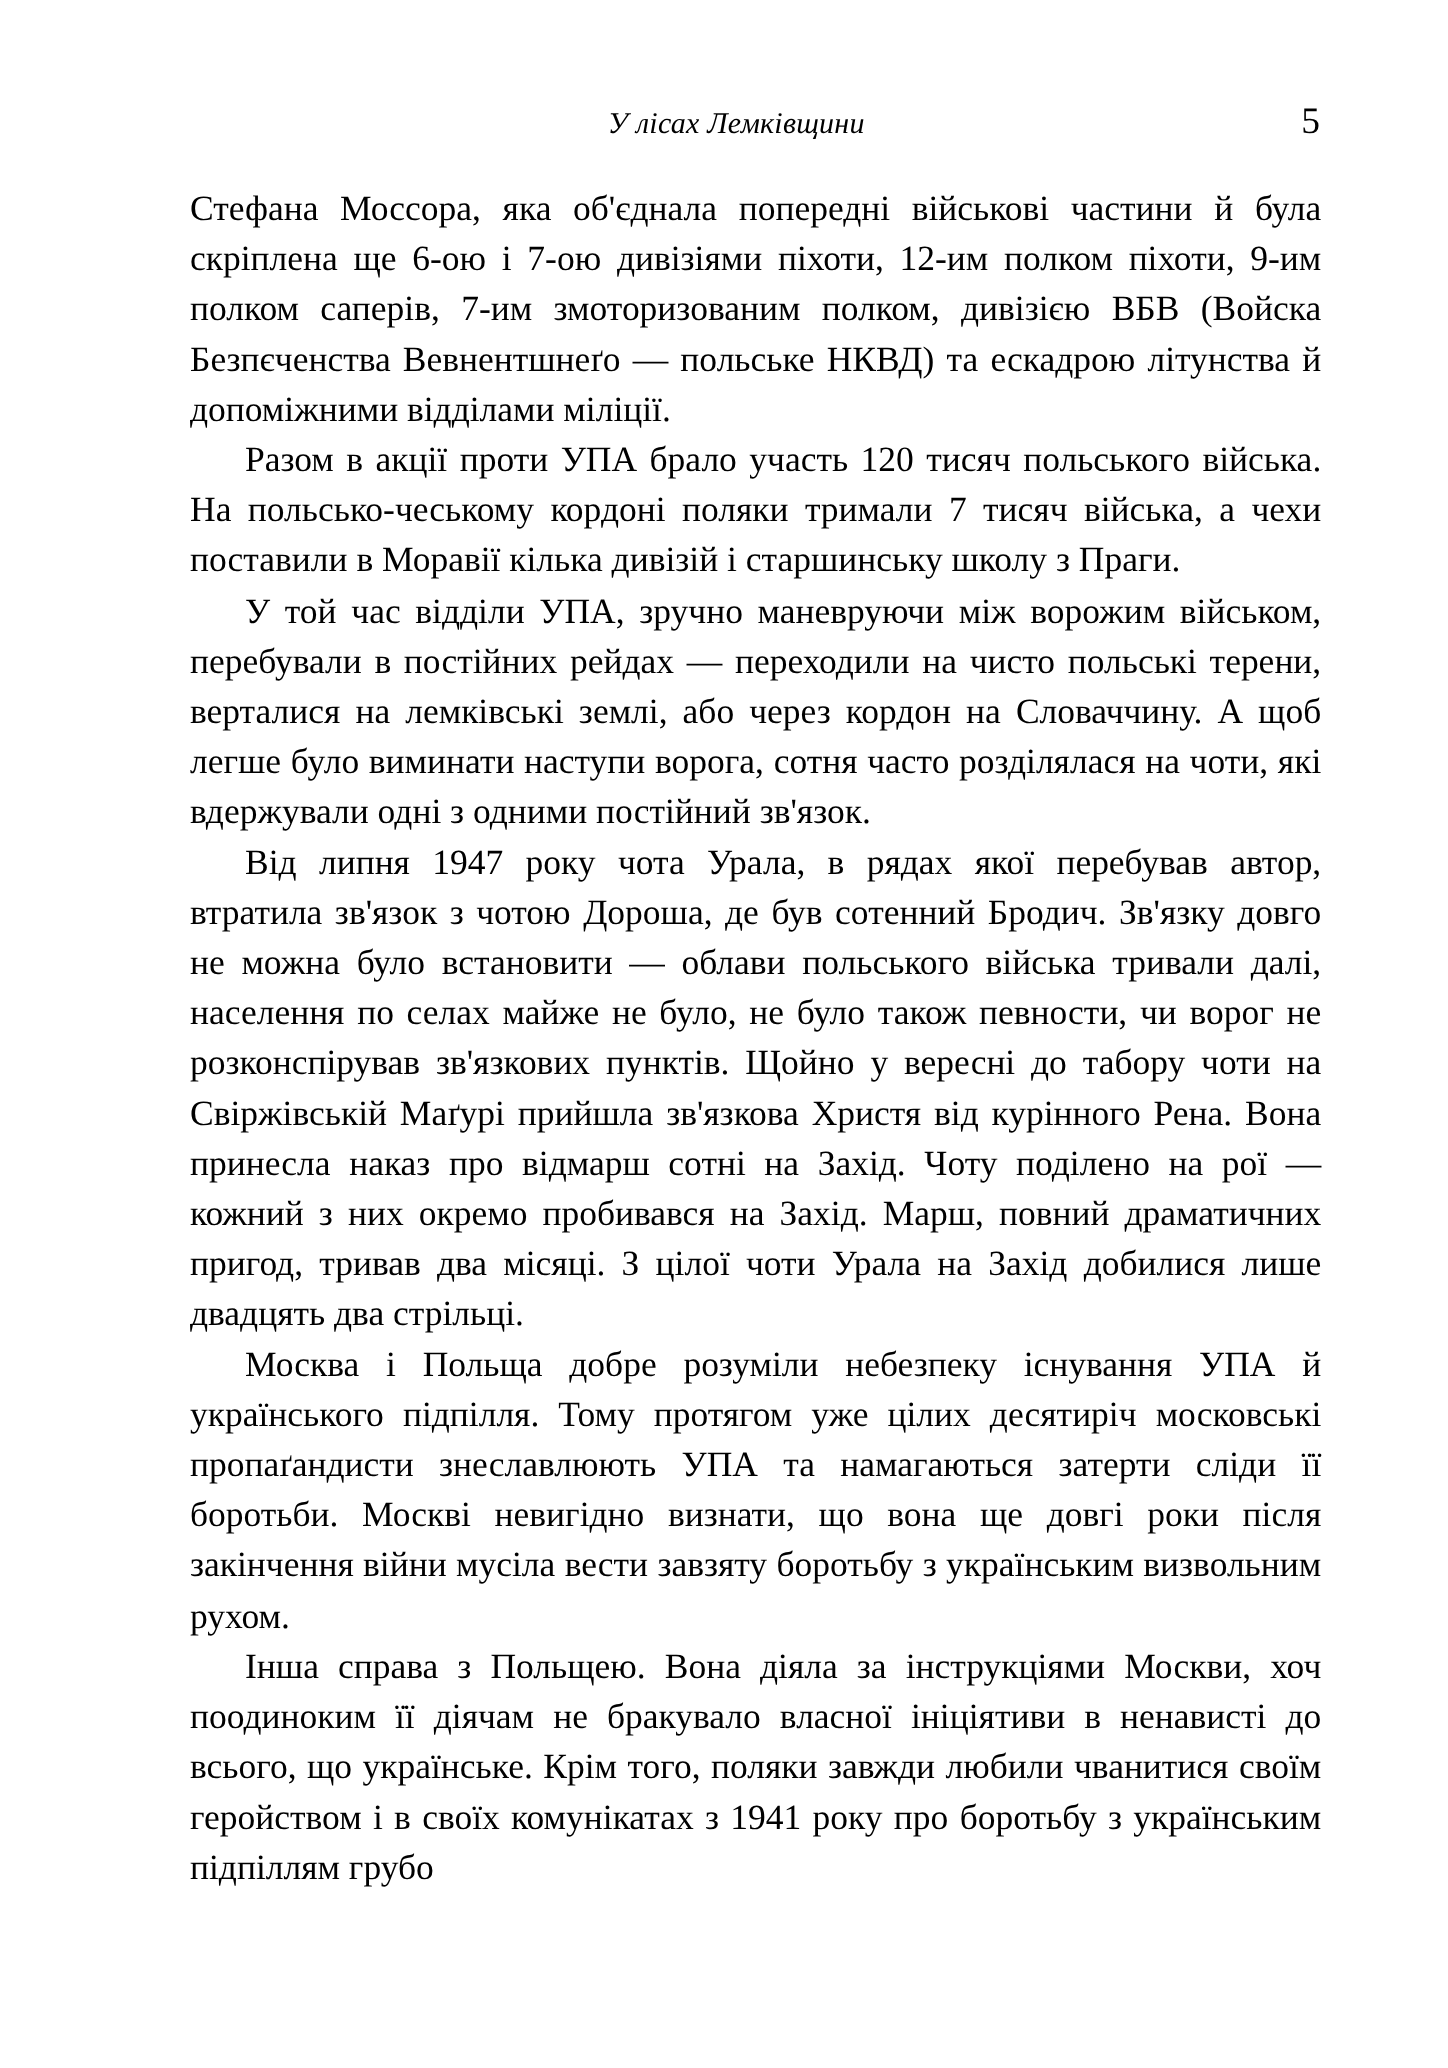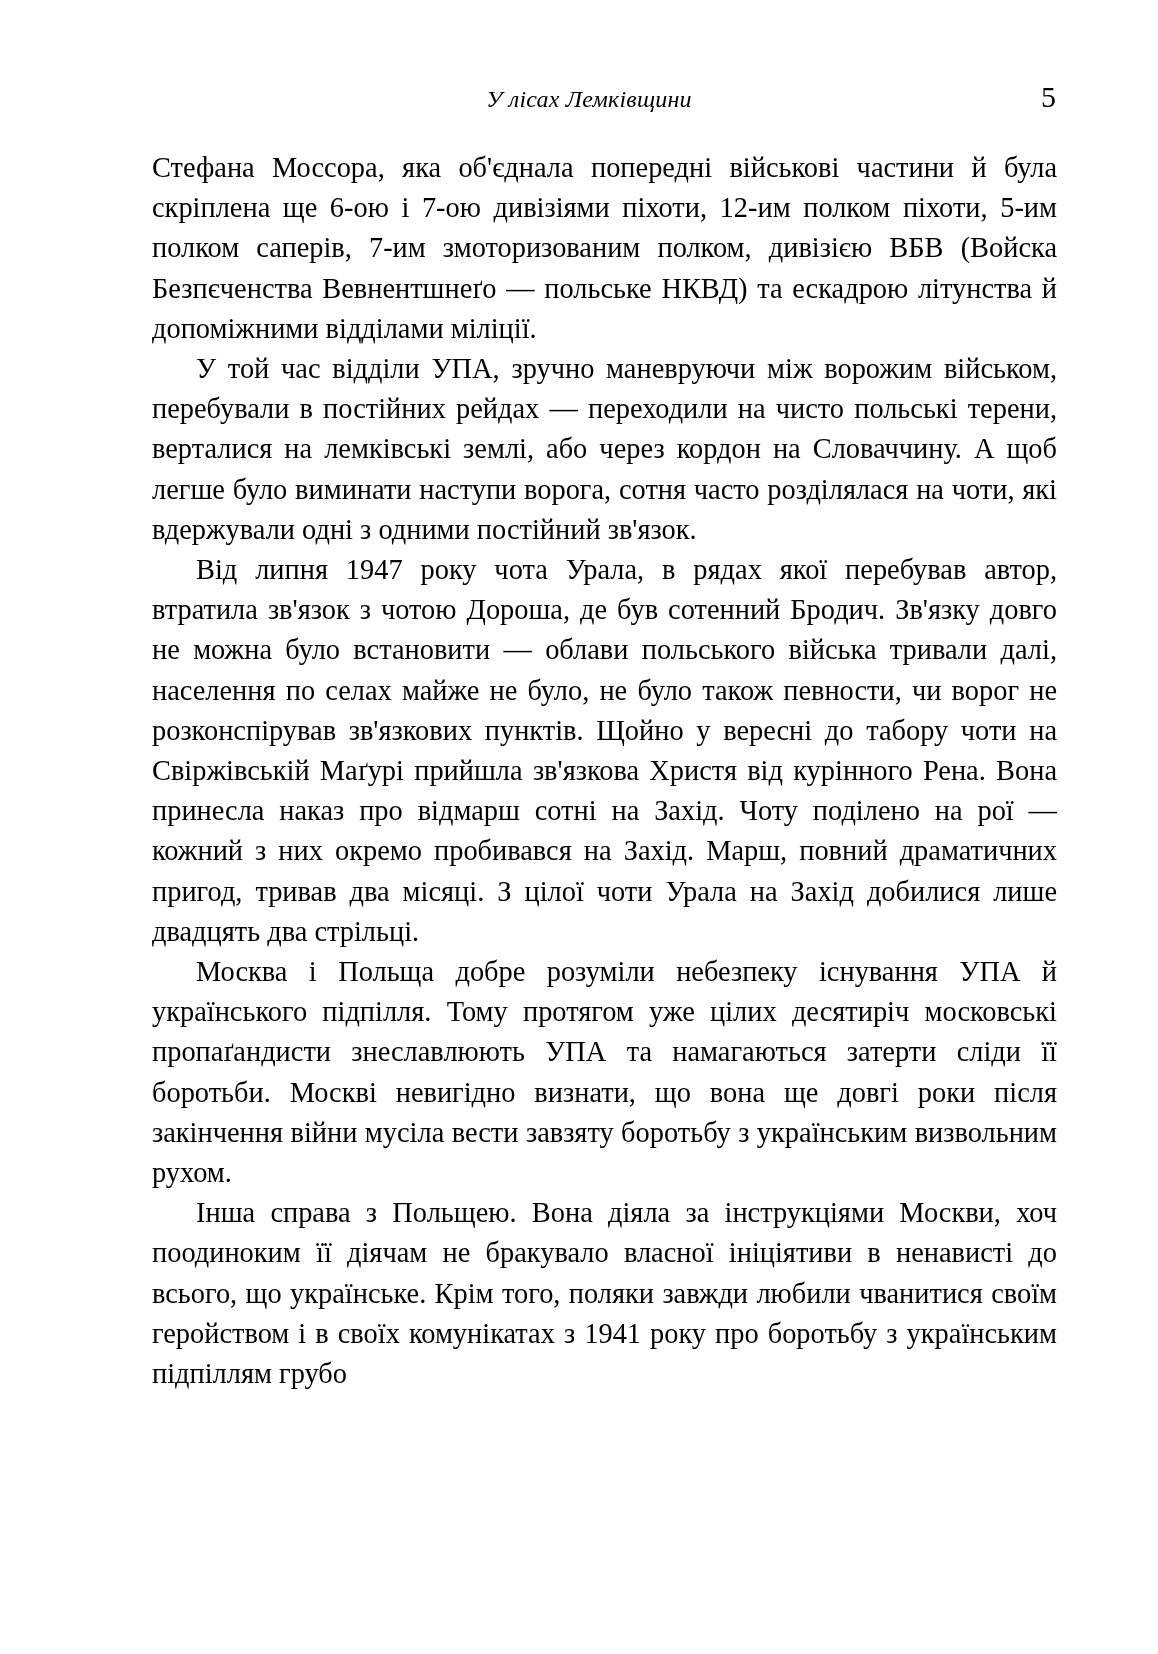--- a/index.html
+++ b/index.html
@@ -80,20 +80,21 @@
 
 <div class="page">
 
   <div class="running-head">
     <span class="running-head-title">У лісах Лемківщини</span>
   </div>
 
   <div class="folio">5</div>
 
   <div class="body-copy">
-    <p class="para first">Стефана Моссора, яка об'єднала попередні військові частини й була скріплена ще 6-ою і 7-ою дивізіями піхоти, 12-им полком піхоти, 5-им полком саперів, 7-им змоторизованим полком, дивізією ВБВ (Войска Безпєченства Вевнентшнеґо — польське НКВД) та ескадрою літунства й допоміжними відділами міліції.</p>
+    <p class="para first">Стефана Моссора, яка об'єднала попередні військові частини й була скріплена ще 6-ою і 7-ою дивізіями піхоти, 12-им полком піхоти, 9-им полком саперів, 7-им змоторизованим полком, дивізією ВБВ (Войска Безпєченства Вевнентшнеґо — польське НКВД) та ескадрою літунства й допоміжними відділами міліції.</p>
+    <p class="para">Разом в акції проти УПА брало участь 120 тисяч польського війська. На польсько-чеському кордоні поляки тримали 7 тисяч війська, а чехи поставили в Моравії кілька дивізій і старшинську школу з Праги.</p>
     <p class="para">У той час відділи УПА, зручно маневруючи між ворожим військом, перебували в постійних рейдах — переходили на чисто польські терени, верталися на лемківські землі, або через кордон на Словаччину. А щоб легше було виминати наступи ворога, сотня часто розділялася на чоти, які вдержували одні з одними постійний зв'язок.</p>
     <p class="para">Від липня 1947 року чота Урала, в рядах якої перебував автор, втратила зв'язок з чотою Дороша, де був сотенний Бродич. Зв'язку довго не можна було встановити — облави польського війська тривали далі, населення по селах майже не було, не було також певности, чи ворог не розконспірував зв'язкових пунктів. Щойно у вересні до табору чоти на Свіржівській Маґурі прийшла зв'язкова Христя від курінного Рена. Вона принесла наказ про відмарш сотні на Захід. Чоту поділено на рої — кожний з них окремо пробивався на Захід. Марш, повний драматичних пригод, тривав два місяці. З цілої чоти Урала на Захід добилися лише двадцять два стрільці.</p>
     <p class="para">Москва і Польща добре розуміли небезпеку існування УПА й українського підпілля. Тому протягом уже цілих десятиріч московські пропаґандисти знеславлюють УПА та намагаються затерти сліди її боротьби. Москві невигідно визнати, що вона ще довгі роки після закінчення війни мусіла вести завзяту боротьбу з українським визвольним рухом.</p>
     <p class="para">Інша справа з Польщею. Вона діяла за інструкціями Москви, хоч поодиноким її діячам не бракувало власної ініціятиви в ненависті до всього, що українське. Крім того, поляки завжди любили чванитися своїм геройством і в своїх комунікатах з 1941 року про боротьбу з українським підпіллям грубо</p>
   </div>
 
 </div>
 
 </body></html>

